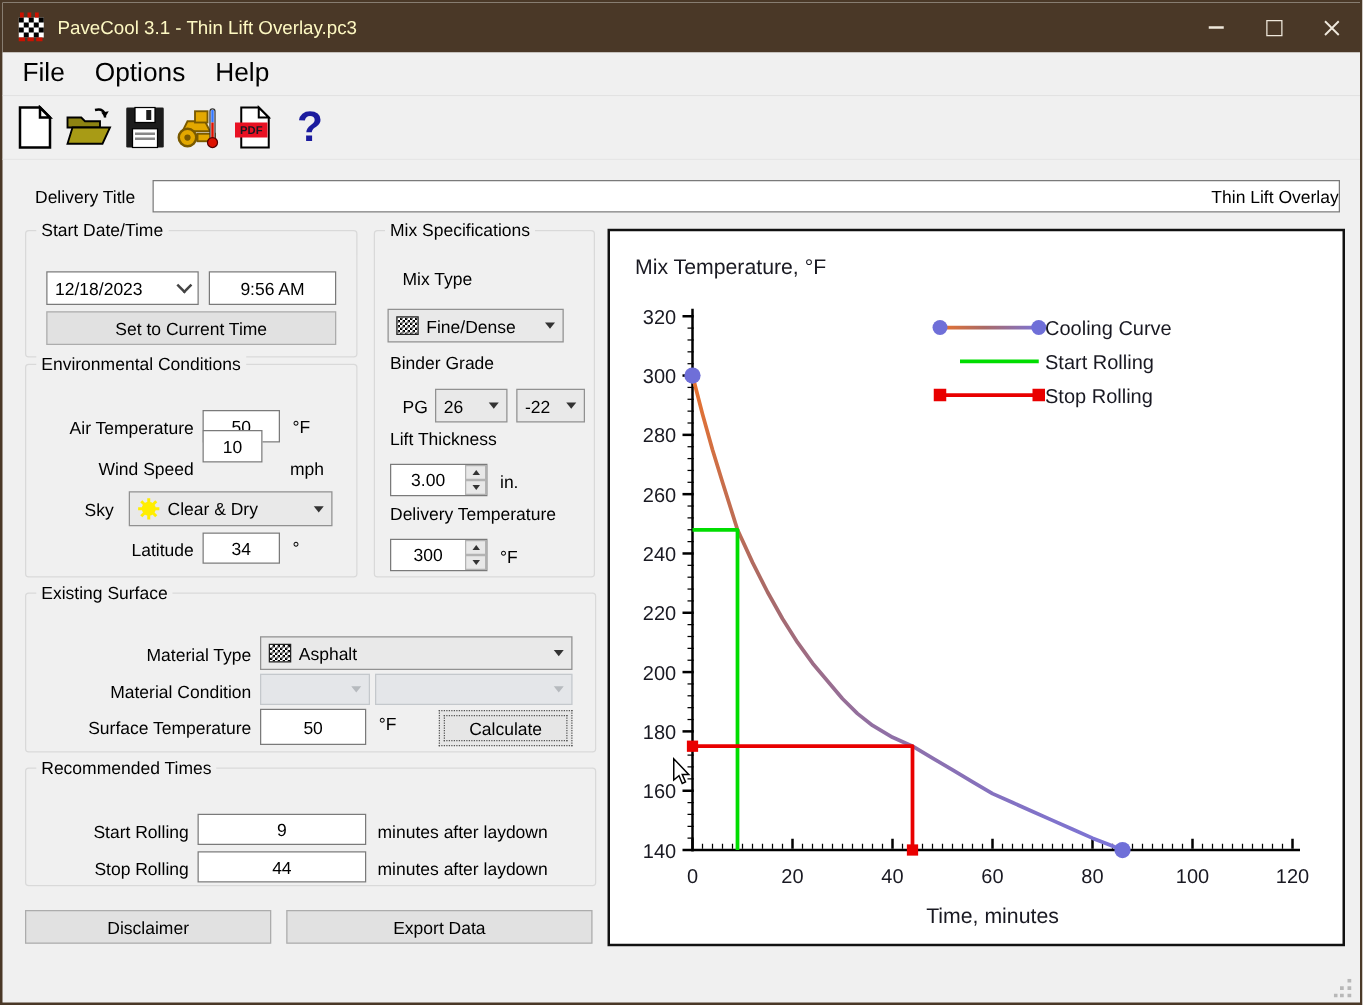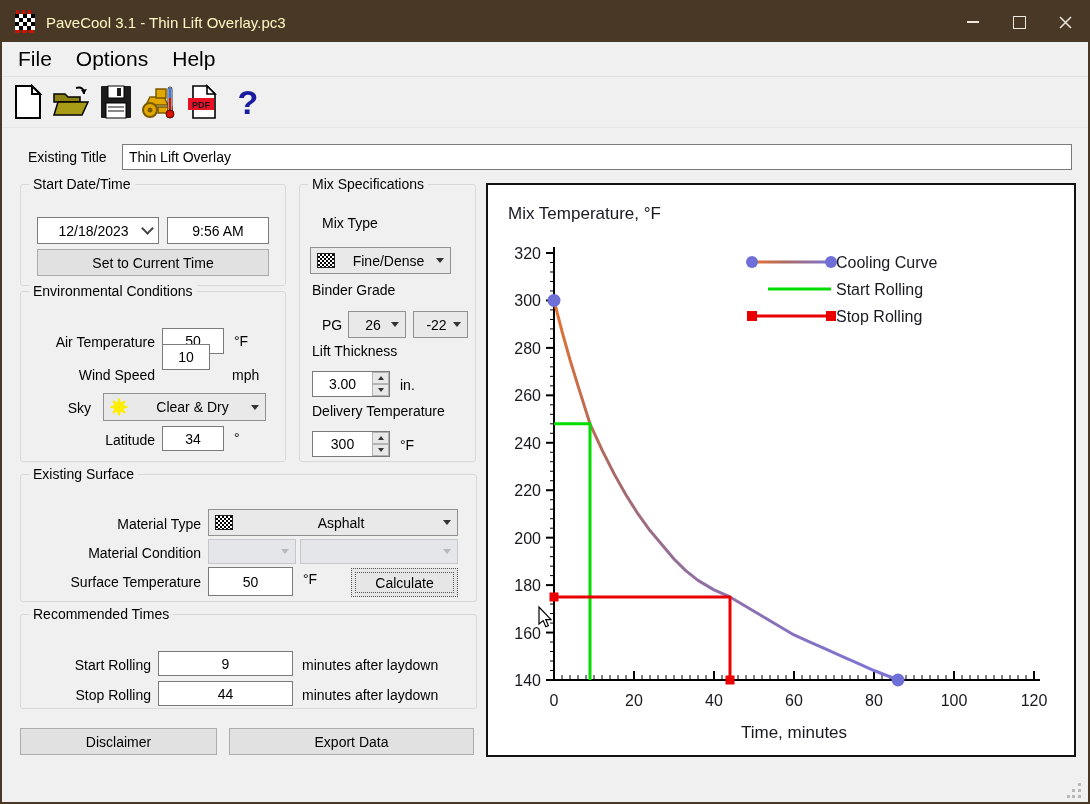--- a/index.html
+++ b/index.html
@@ -26,21 +26,21 @@
   .lbl{position:absolute;font-size:14px;white-space:nowrap;}
   .lbl.r{text-align:right;}
   .textbox{position:absolute;background:#fff;border:1px solid #7a7a7a;font-family:"Liberation Sans",sans-serif;
            font-size:14px;color:#000;box-sizing:border-box;padding:0;}
   .textbox.center{text-align:center;}
   .btn{position:absolute;background:#e1e1e1;border:1px solid #acacac;font-size:14px;
        display:flex;align-items:center;justify-content:center;box-sizing:border-box;
        font-family:"Liberation Sans",sans-serif;color:#000;}
   .combo{position:absolute;background:#e9e9e9;border:1px solid #919191;display:flex;
          align-items:center;font-size:14px;box-sizing:border-box;padding:0 6px;}
-  .combo .grow{flex:1;text-align:center;}
+  .combo .grow{flex:1;}
   .combo.disabled{background:#e4e6e9;border-color:#c4c8cc;}
   .arr{width:0;height:0;border-left:4px solid transparent;border-right:4px solid transparent;
        border-top:5px solid #333;}
   .arr.dis{border-top-color:#b6babe;}
   .chev{width:7px;height:7px;border-right:2px solid #444;border-bottom:2px solid #444;
         transform:rotate(45deg);margin-top:-4px;}
   .checker{width:16px;height:13px;margin-right:6px;flex:none;
     background-image:linear-gradient(45deg,#000 25%,transparent 25%,transparent 75%,#000 75%),
                      linear-gradient(45deg,#000 25%,#fff 25%,#fff 75%,#000 75%);
     background-size:4px 4px;background-position:0 0,2px 2px;border:1px solid #222;}
@@ -153,22 +153,22 @@
         <path d="M20 2 l8 8 h-8 z" fill="#fff" stroke="#000" stroke-width="1.6"></path>
         <rect x="1" y="14" width="26" height="12" fill="#e81123"></rect>
         <text x="14" y="23.5" text-anchor="middle" font-size="9" font-weight="bold" fill="#fff">PDF</text>
       </svg>
     </div>
     <div class="tbtn">
       <span style="font-size:34px;font-weight:bold;color:#1b1b9e;line-height:1">?</span>
     </div>
   </div>
 
-  <div class="lbl" style="left:26px;top:147px">Existing Title</div>
-  <input class="textbox" style="left: 120px; top: 142px; width: 950px; height: 26px; padding-left: 6px;" value="Thin Lift Overlay">
+  <div class="lbl" style="left:26px;top:147px">Delivery Title</div>
+  <input class="textbox" style="left: 120px; top: 142px; width: 950px; height: 26px; padding-left: 6px; text-align: right;" value="Thin Lift Overlay">
 
   <div class="group" style="left:18px;top:182px;width:264px;height:100px">
     <div class="group-legend">Start Date/Time</div>
     <div class="combo" style="left:16px;top:32px;width:122px;height:27px;background:#fff;border-color:#7a7a7a">
       <span class="grow">12/18/2023</span>
       <span class="chev"></span>
     </div>
     <input class="textbox center" style="left: 146px; top: 32px; width: 102px; height: 27px;" value="9:56 AM">
     <div class="btn" style="left:16px;top:64px;width:232px;height:27px">Set to Current Time</div>
   </div>

